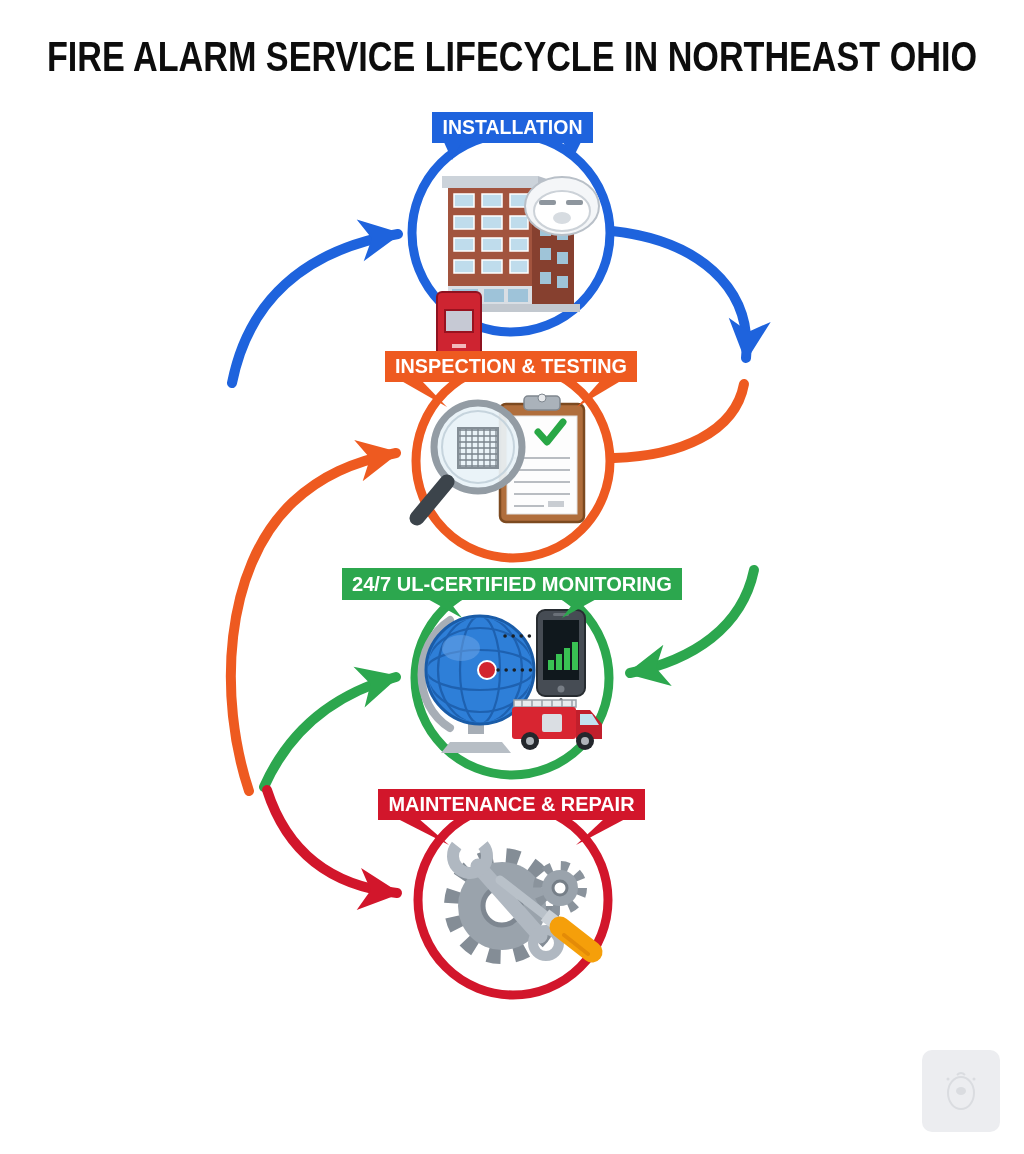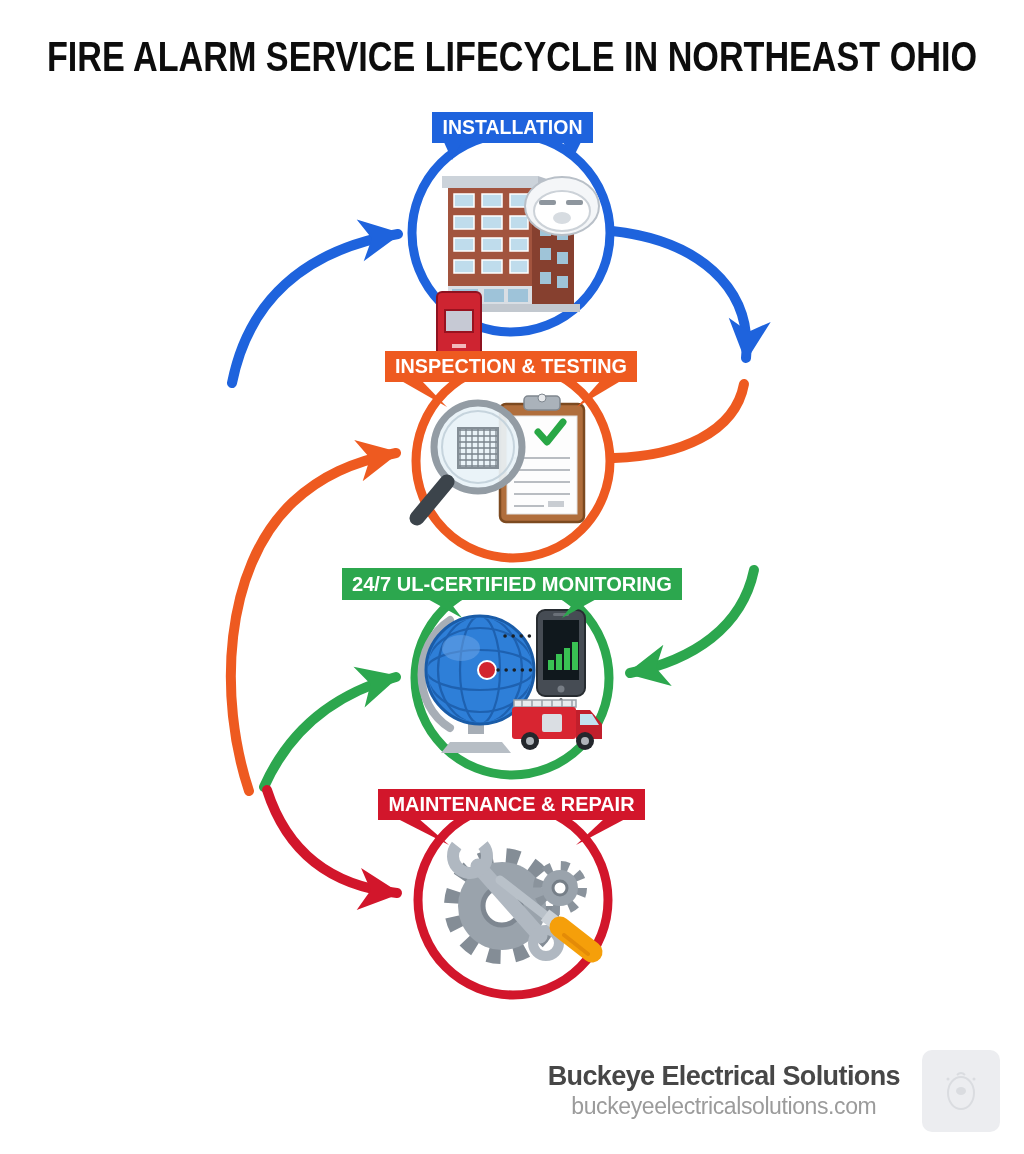--- a/index.html
+++ b/index.html
@@ -247,24 +247,20 @@
     <rect x="342" y="568" width="340" height="32" fill="#2ca74e"></rect>
     <text x="512" y="591" text-anchor="middle" font-size="21" font-weight="bold" fill="#ffffff" textLength="320" lengthAdjust="spacingAndGlyphs">24/7 UL-CERTIFIED MONITORING</text>
 
     <polygon points="396,818 418,818 449,845" fill="#d2162b"></polygon>
     <polygon points="627,818 605,818 576,845" fill="#d2162b"></polygon>
     <rect x="378" y="789" width="267" height="31" fill="#d2162b"></rect>
     <text x="511.5" y="811" text-anchor="middle" font-size="21" font-weight="bold" fill="#ffffff" textLength="246" lengthAdjust="spacingAndGlyphs">MAINTENANCE &amp; REPAIR</text>
   </g>
 </svg>
 
-<div class="footer">
-  <div class="company">Buckeye Electrical Solutions</div>
-  <div class="website">buckeyeelectricalsolutions.com</div>
-</div>
 
 <div class="logo-box">
   <svg width="40" height="48" viewBox="0 0 40 48">
     <ellipse cx="20" cy="26" rx="13" ry="16" fill="none" stroke="#dadce0" stroke-width="2"></ellipse>
     <ellipse cx="20" cy="24" rx="5" ry="4" fill="#dadce0"></ellipse>
     <circle cx="7" cy="12" r="1.5" fill="#dadce0"></circle>
     <circle cx="33" cy="12" r="1.5" fill="#dadce0"></circle>
     <path d="M16,8 q4,-4 8,0" fill="none" stroke="#dadce0" stroke-width="2"></path>
   </svg>
 </div>

